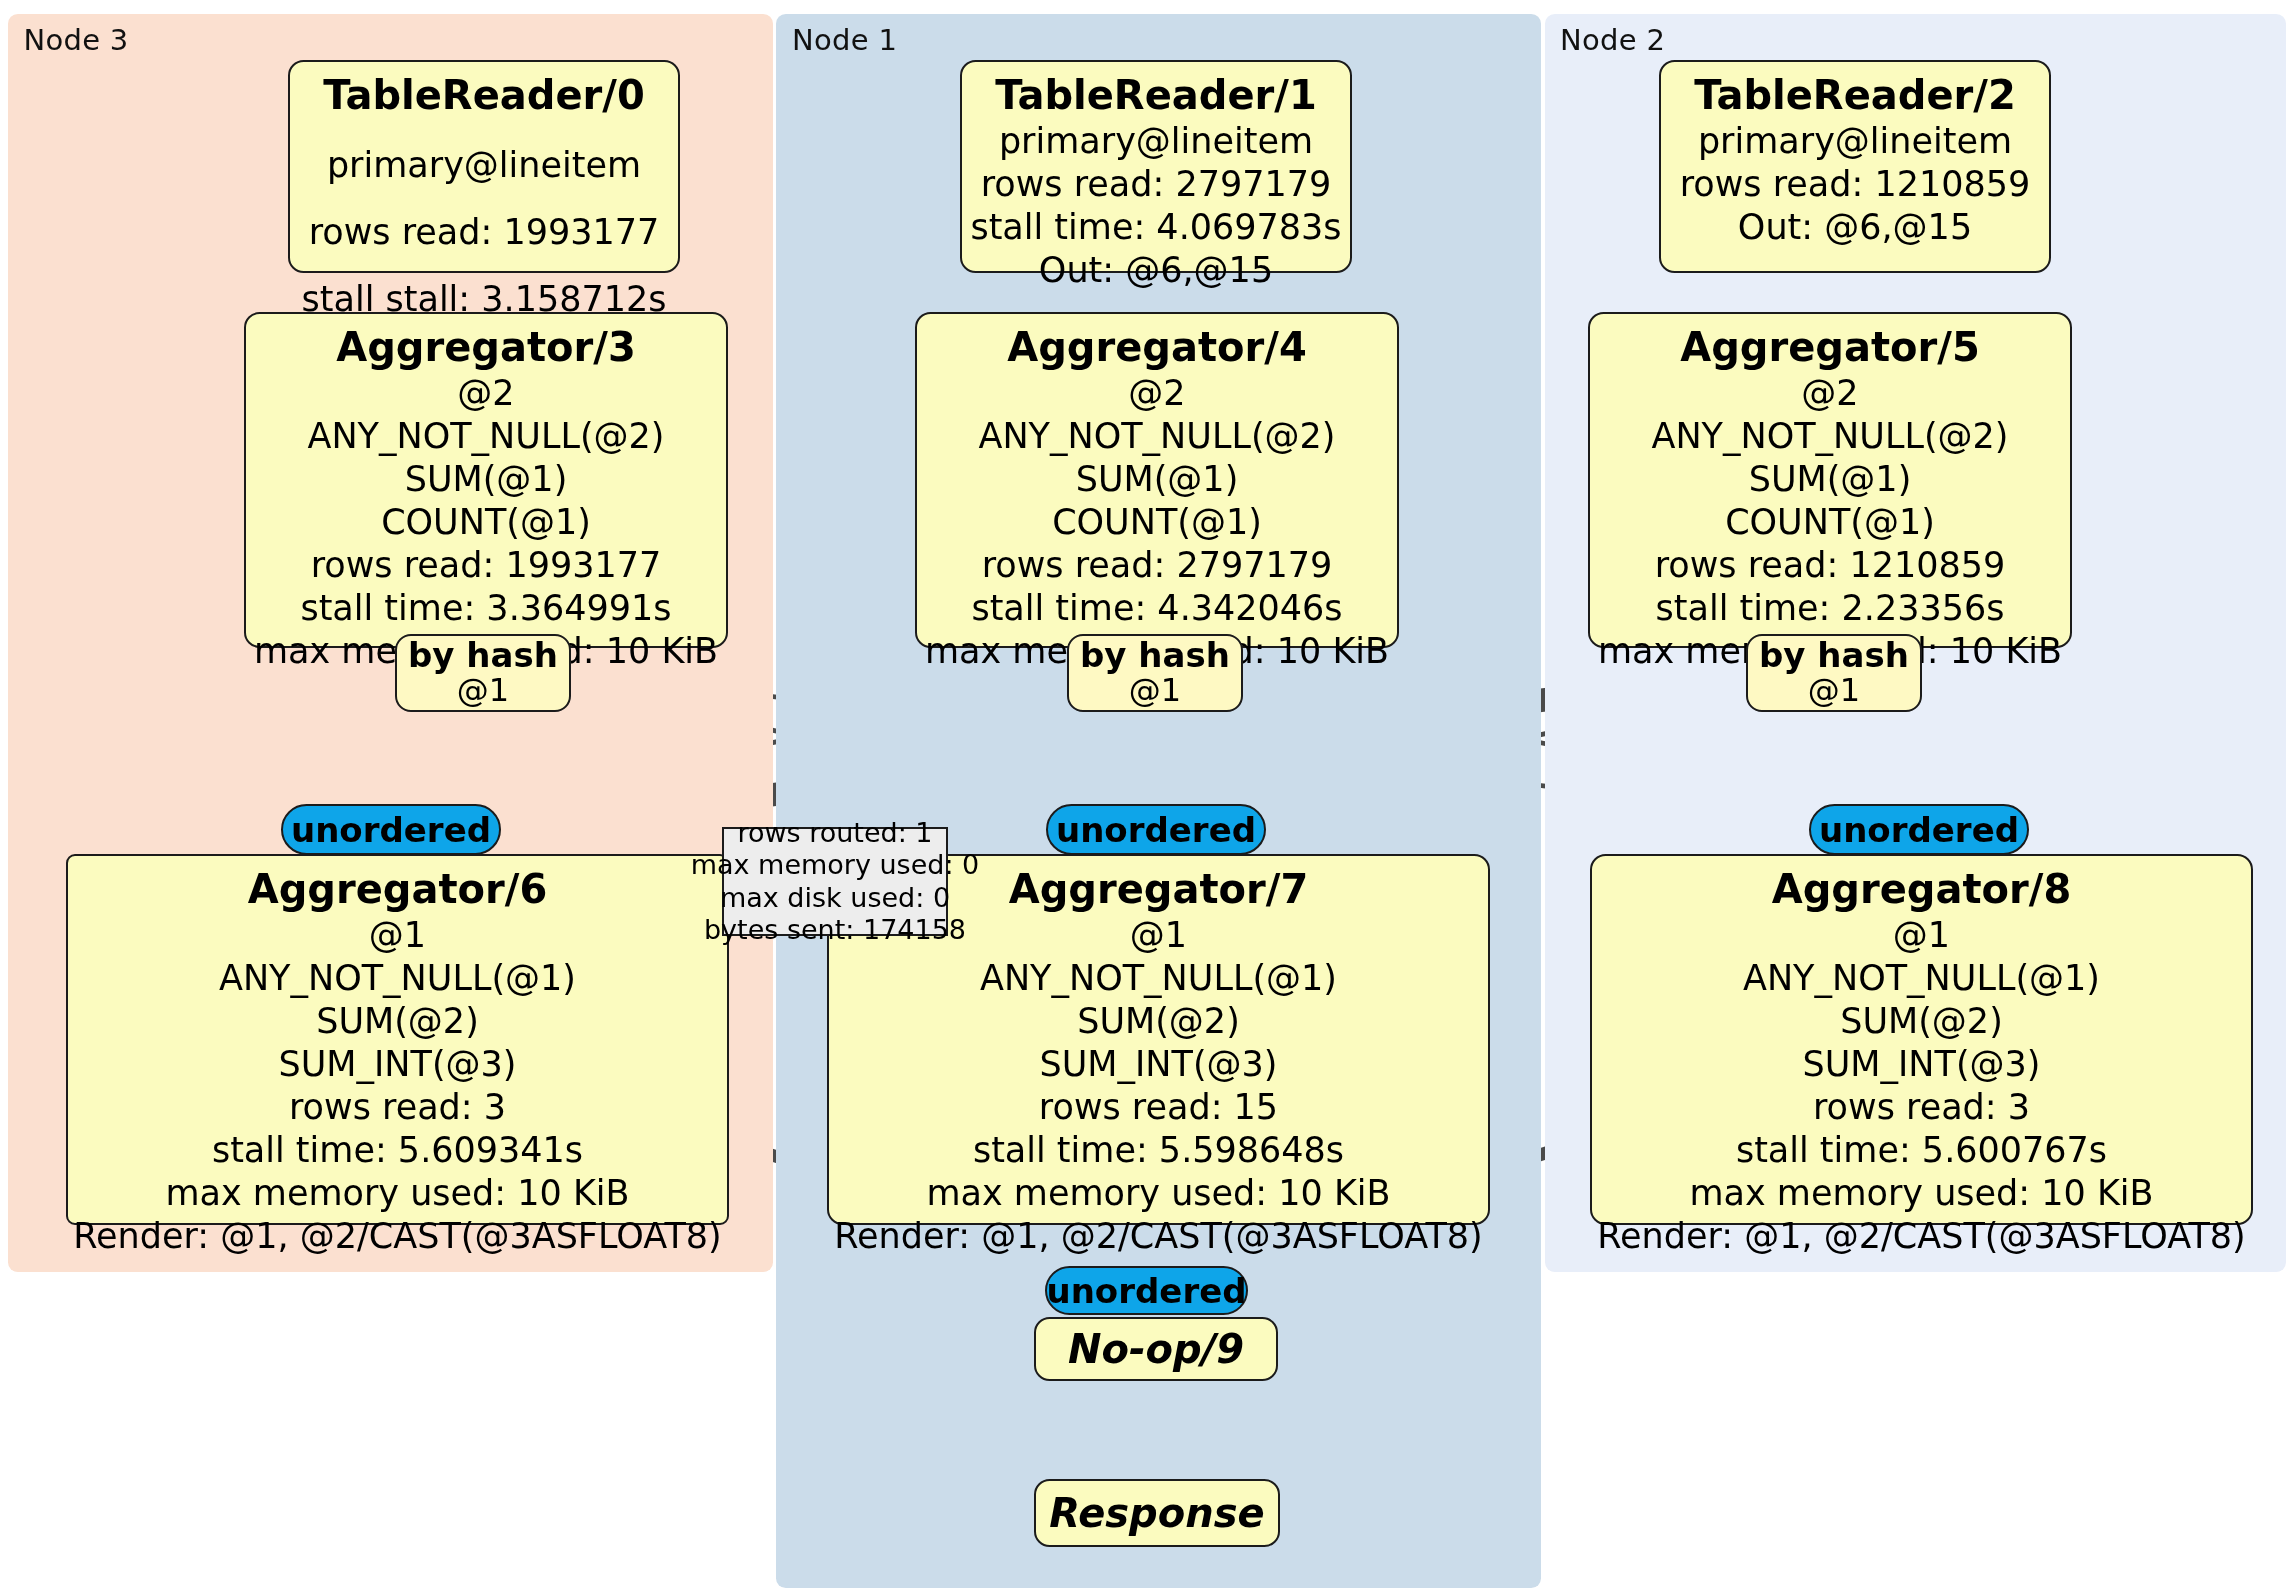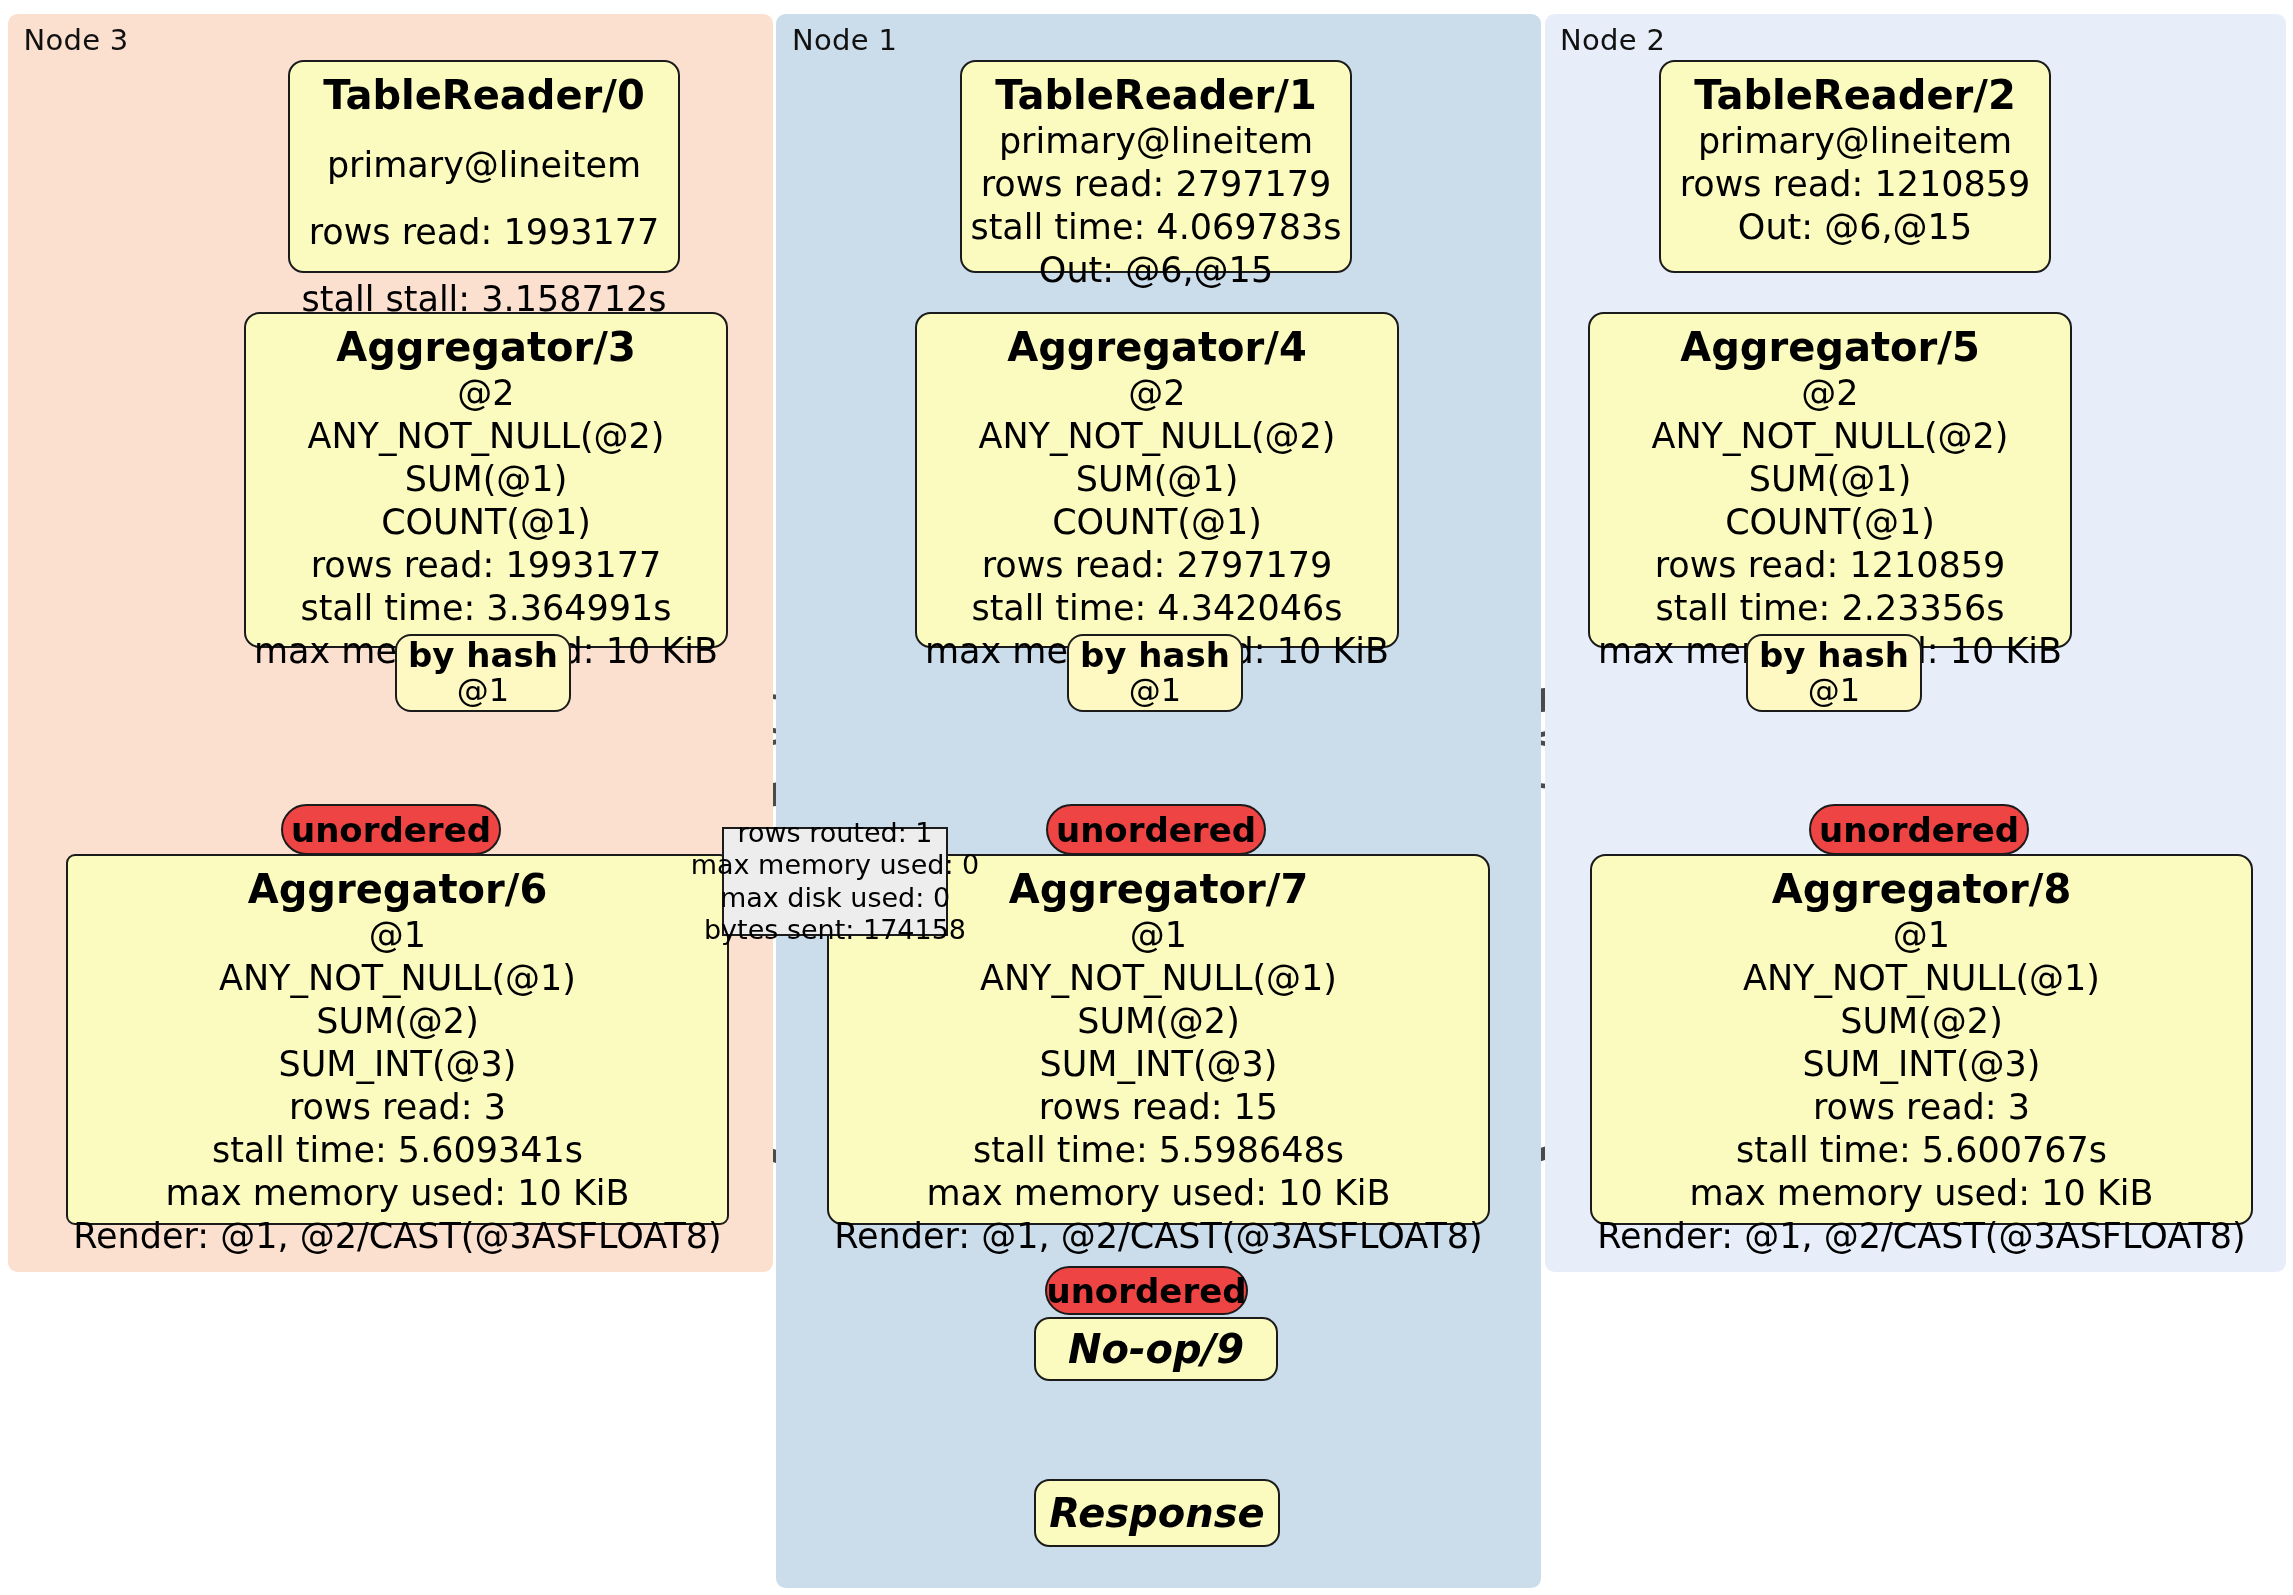--- a/index.html
+++ b/index.html
@@ -18,21 +18,21 @@
   .node .ln{font-size:35px;line-height:1.23;white-space:nowrap;}
 
   .node.compact{justify-content:center;padding:5.9px 21.5px;}
   .node.compact .title{margin:0;font-style:italic;}
 
   .pill{position:absolute;box-sizing:border-box;display:flex;flex-direction:column;
         align-items:center;justify-content:center;color:#000;border:2.9px solid #1b1b1b;}
   .pill.hash{background:#fef9c3;border-radius:16px;}
   .pill.hash .t1{font-weight:bold;font-size:34px;line-height:1.05;}
   .pill.hash .t2{font-size:32px;line-height:1.05;}
-  .pill.unord{background:#ef4444;border-radius:974px;}
+  .pill.unord{background:#0ea5e9;border-radius:974px;}
   .pill.unord .t1{font-weight:bold;font-size:34px;line-height:1;}
 
   .tooltip{position:absolute;background:#EDEDED;border:2.9px solid #1b1b1b;box-sizing:border-box;
            display:flex;flex-direction:column;align-items:center;justify-content:center;
            padding:3.9px 9.8px;color:#000;}
   .tooltip .ln{font-size:27px;line-height:1.2;white-space:nowrap;}
 </style>
 </head>
 <body>
 

